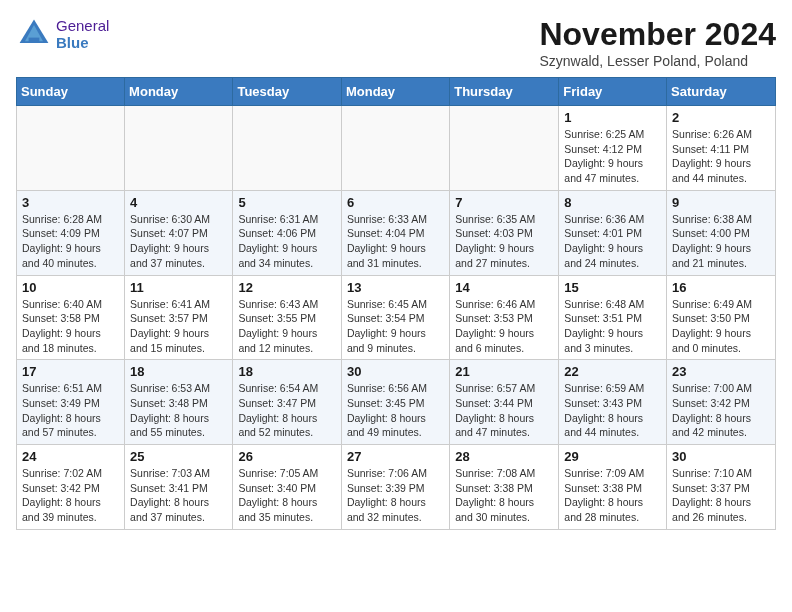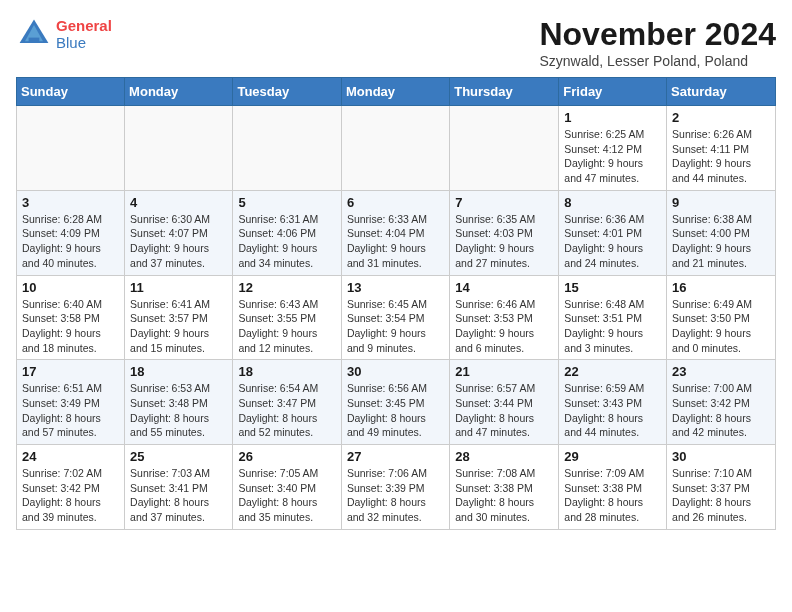--- a/index.html
+++ b/index.html
@@ -94,22 +94,22 @@
 <body>
 
 <div class="header">
   <div class="logo">
     <svg class="logo-icon" viewBox="0 0 40 40">
       <polygon points="20,4 36,30 4,30" fill="#3a7abf"></polygon>
       <polygon points="20,10 30,28 10,28" fill="#5a9fd4"></polygon>
       <rect x="14" y="24" width="12" height="6" fill="#3a7abf"></rect>
     </svg>
     <div>
-      <div style="font-size:15px;font-weight:bold;color:#ef4444;">General</div>
-      <div style="font-size:15px;font-weight:normal;color:#3a7abf;">Blue</div>
+      <div style="font-size:15px;font-weight:normal;color:#4c1d95;">General</div>
+      <div style="font-size:15px;font-weight:bold;color:#3a7abf;">Blue</div>
     </div>
   </div>
   <div class="title-block">
     <div class="month-title">November 2024</div>
     <div class="subtitle">Szynwald, Lesser Poland, Poland</div>
   </div>
 </div>
 
 <table class="calendar">
   <thead>

